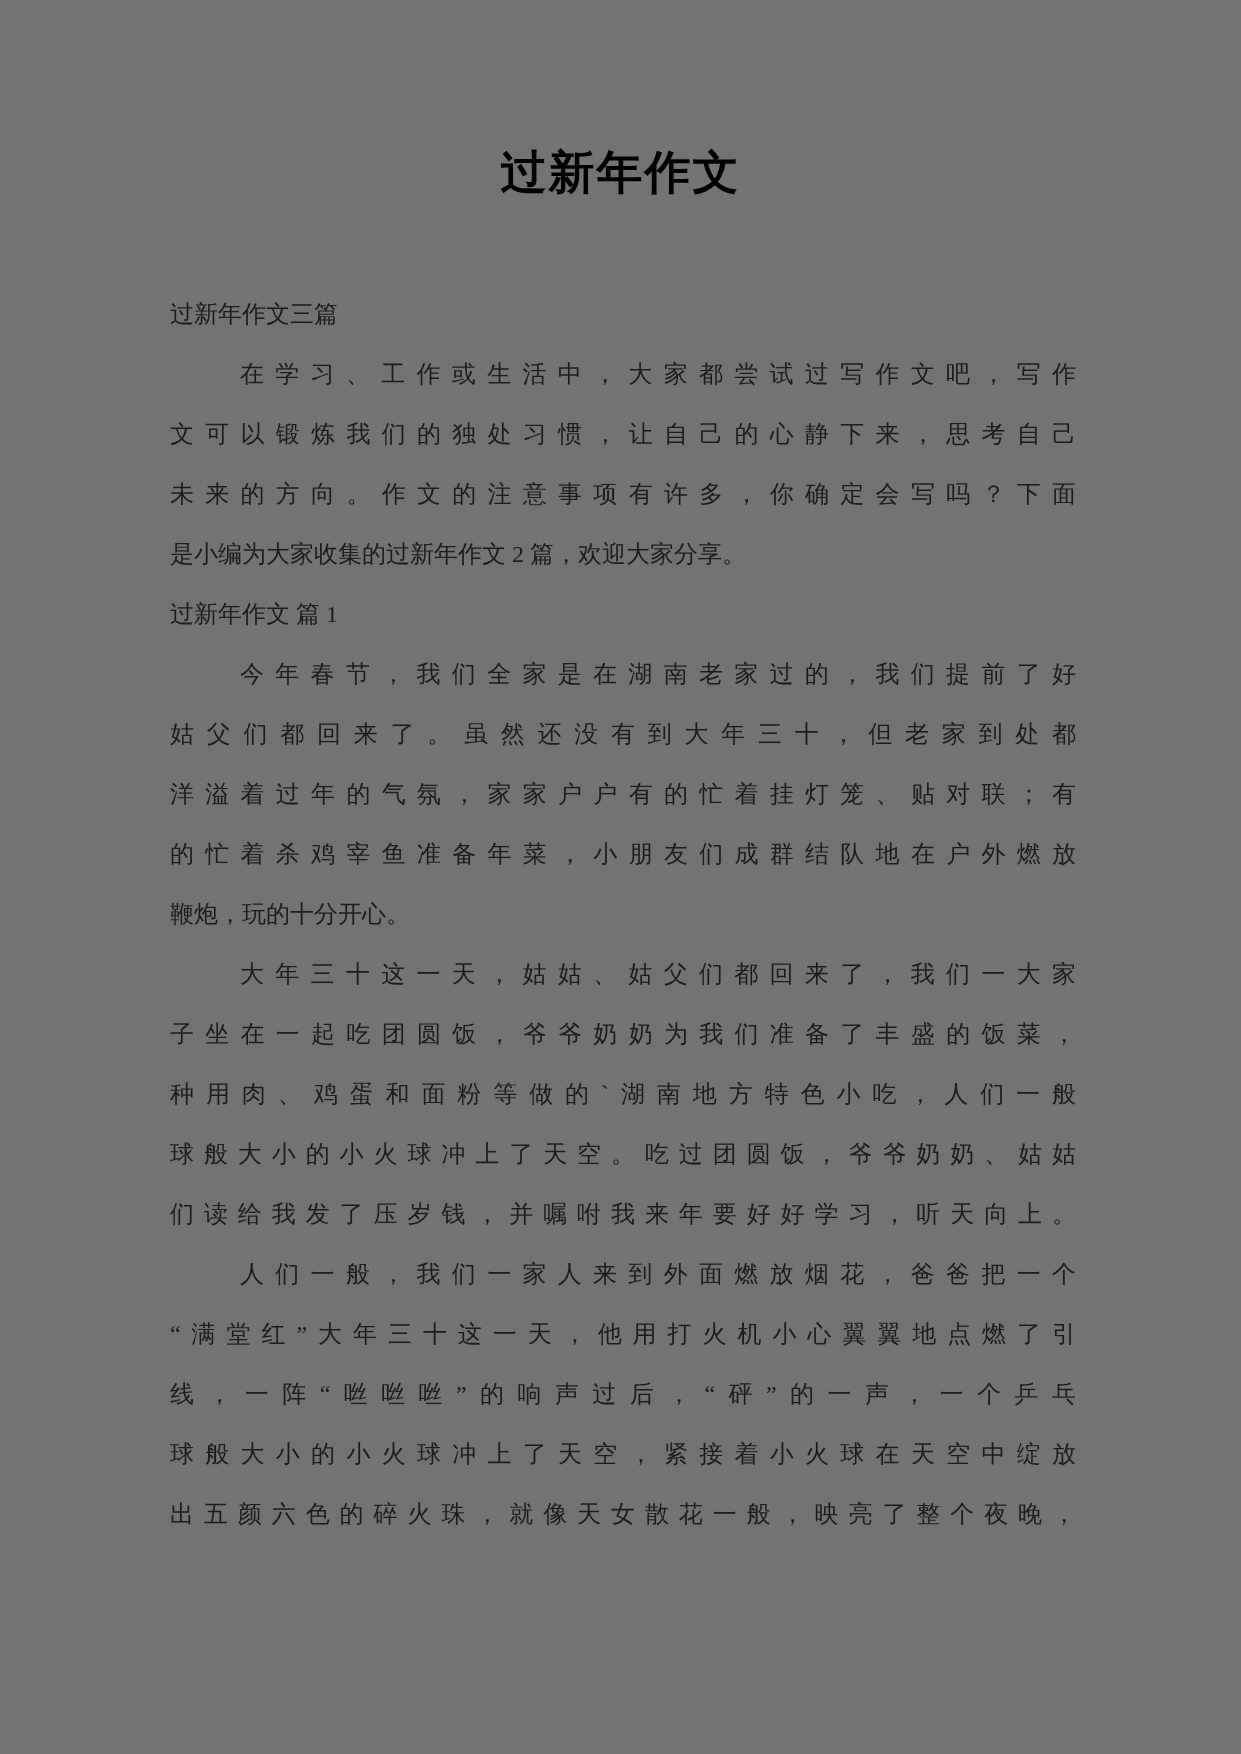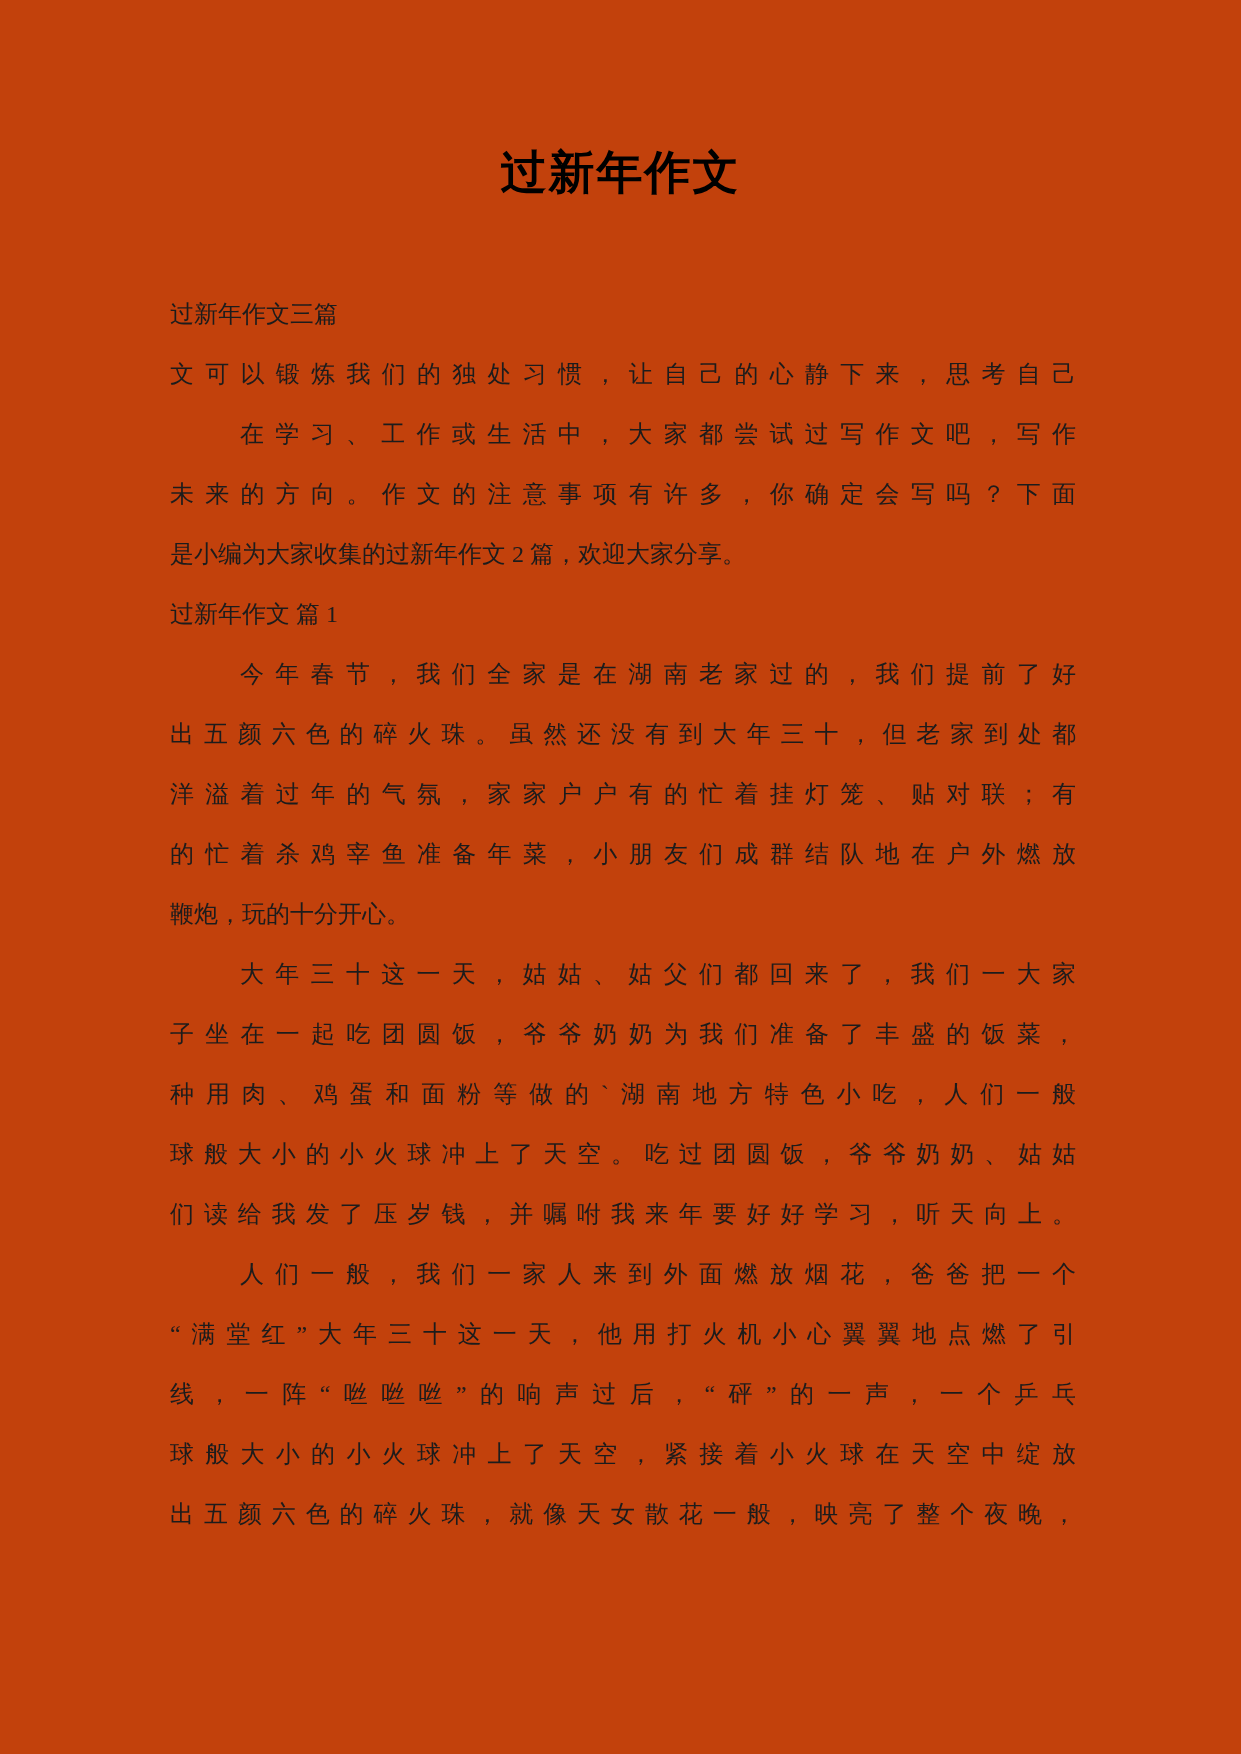--- a/index.html
+++ b/index.html
@@ -4,21 +4,21 @@
 <style>
   html, body {
     margin: 0;
     padding: 0;
     background: #ffffff;
   }
   .page {
     position: relative;
     width: 1241px;
     height: 1754px;
-    background: #c2410c;
+    background: #737373;
     overflow: hidden;
     font-family: "Liberation Serif", serif;
   }
   .doc-title {
     position: absolute;
     top: 142px;
     left: 0;
     width: 100%;
     text-align: center;
     font-size: 46px;
@@ -54,27 +54,27 @@
 </style>
 </head>
 <body>
 
 <div class="page">
 
   <div class="doc-title">过新年作文</div>
 
   <div class="doc-body">
     <div class="line">过新年作文三篇</div>
+    <div class="line j ind">在学习、工作或生活中，大家都尝试过写作文吧，写作</div>
     <div class="line j">文可以锻炼我们的独处习惯，让自己的心静下来，思考自己</div>
-    <div class="line j ind">在学习、工作或生活中，大家都尝试过写作文吧，写作</div>
     <div class="line j">未来的方向。作文的注意事项有许多，你确定会写吗？下面</div>
     <div class="line">是小编为大家收集的过新年作文 2 篇，欢迎大家分享。</div>
     <div class="line">过新年作文 篇 1</div>
     <div class="line j ind">今年春节，我们全家是在湖南老家过的，我们提前了好</div>
-    <div class="line j">出五颜六色的碎火珠。虽然还没有到大年三十，但老家到处都</div>
+    <div class="line j">姑父们都回来了。虽然还没有到大年三十，但老家到处都</div>
     <div class="line j">洋溢着过年的气氛，家家户户有的忙着挂灯笼、贴对联；有</div>
     <div class="line j">的忙着杀鸡宰鱼准备年菜，小朋友们成群结队地在户外燃放</div>
     <div class="line">鞭炮，玩的十分开心。</div>
     <div class="line j ind">大年三十这一天，姑姑、姑父们都回来了，我们一大家</div>
     <div class="line j">子坐在一起吃团圆饭，爷爷奶奶为我们准备了丰盛的饭菜，</div>
     <div class="line j">种用肉、鸡蛋和面粉等做的`湖南地方特色小吃，人们一般</div>
     <div class="line j">球般大小的小火球冲上了天空。吃过团圆饭，爷爷奶奶、姑姑</div>
     <div class="line j">们读给我发了压岁钱，并嘱咐我来年要好好学习，听天向上。</div>
     <div class="line j ind">人们一般，我们一家人来到外面燃放烟花，爸爸把一个</div>
     <div class="line j">“满堂红”大年三十这一天，他用打火机小心翼翼地点燃了引</div>

